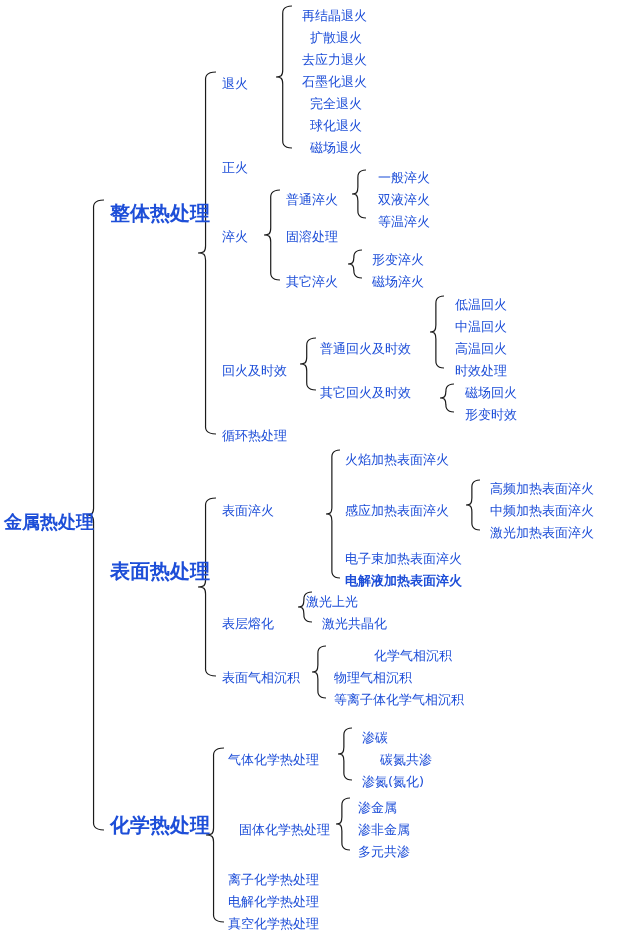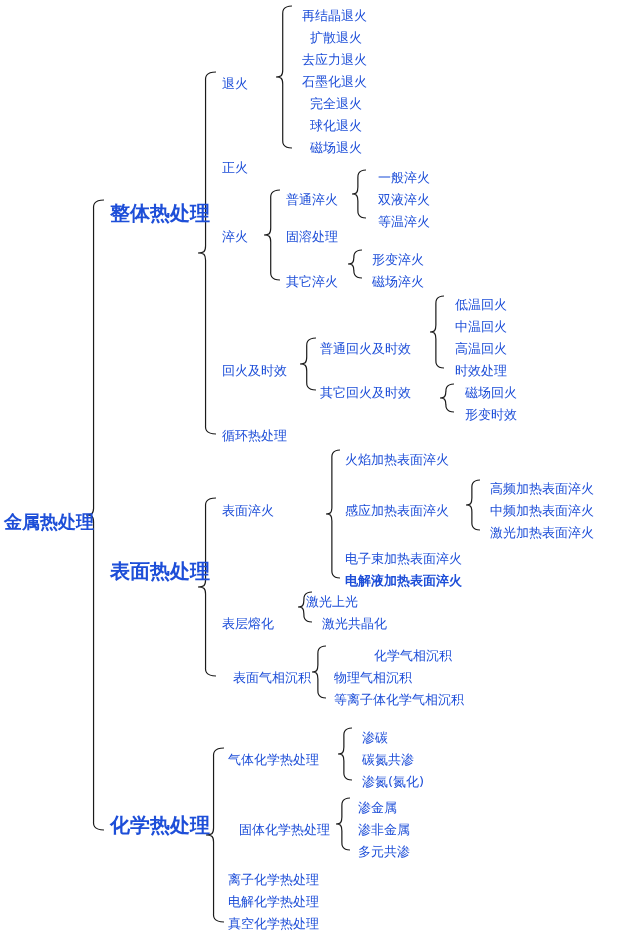--- a/index.html
+++ b/index.html
@@ -172,28 +172,28 @@
     <div class="node" style="left: 345px; top: 452px;">火焰加热表面淬火</div>
     <div class="node" style="left: 345px; top: 503px;">感应加热表面淬火</div>
     <div class="node" style="left: 490px; top: 481px;">高频加热表面淬火</div>
     <div class="node" style="left: 490px; top: 503px;">中频加热表面淬火</div>
     <div class="node" style="left: 490px; top: 525px;">激光加热表面淬火</div>
     <div class="node" style="left: 345px; top: 551px;">电子束加热表面淬火</div>
     <div class="node" style="left: 345px; top: 573px; font-weight: bold;">电解液加热表面淬火</div>
     <div class="node" style="left: 222px; top: 616px;">表层熔化</div>
     <div class="node" style="left: 306px; top: 594px;">激光上光</div>
     <div class="node" style="left: 322px; top: 616px;">激光共晶化</div>
-    <div class="node" style="left: 222px; top: 670px; margin-left: 11px;">表面气相沉积</div>
+    <div class="node" style="left: 222px; top: 670px;">表面气相沉积</div>
     <div class="node" style="left: 334px; top: 648px; margin-left: 40px;">化学气相沉积</div>
     <div class="node" style="left: 334px; top: 670px;">物理气相沉积</div>
     <div class="node" style="left: 334px; top: 692px;">等离子体化学气相沉积</div>
     <div class="node bold" style="left: 110px; top: 817px;">化学热处理</div>
     <div class="node" style="left: 228px; top: 752px;">气体化学热处理</div>
     <div class="node" style="left: 362px; top: 730px;">渗碳</div>
-    <div class="node" style="left: 362px; top: 752px;">碳氮共渗</div>
+    <div class="node" style="left: 380px; top: 752px;">碳氮共渗</div>
     <div class="node" style="left: 362px; top: 774px;">渗氮(氮化)</div>
     <div class="node" style="left: 228px; top: 822px; margin-left: 11px;">固体化学热处理</div>
     <div class="node" style="left: 358px; top: 800px;">渗金属</div>
     <div class="node" style="left: 358px; top: 822px;">渗非金属</div>
     <div class="node" style="left: 358px; top: 844px;">多元共渗</div>
     <div class="node" style="left: 228px; top: 872px;">离子化学热处理</div>
     <div class="node" style="left: 228px; top: 894px;">电解化学热处理</div>
     <div class="node" style="left: 228px; top: 916px;">真空化学热处理</div>
   </div>
 

